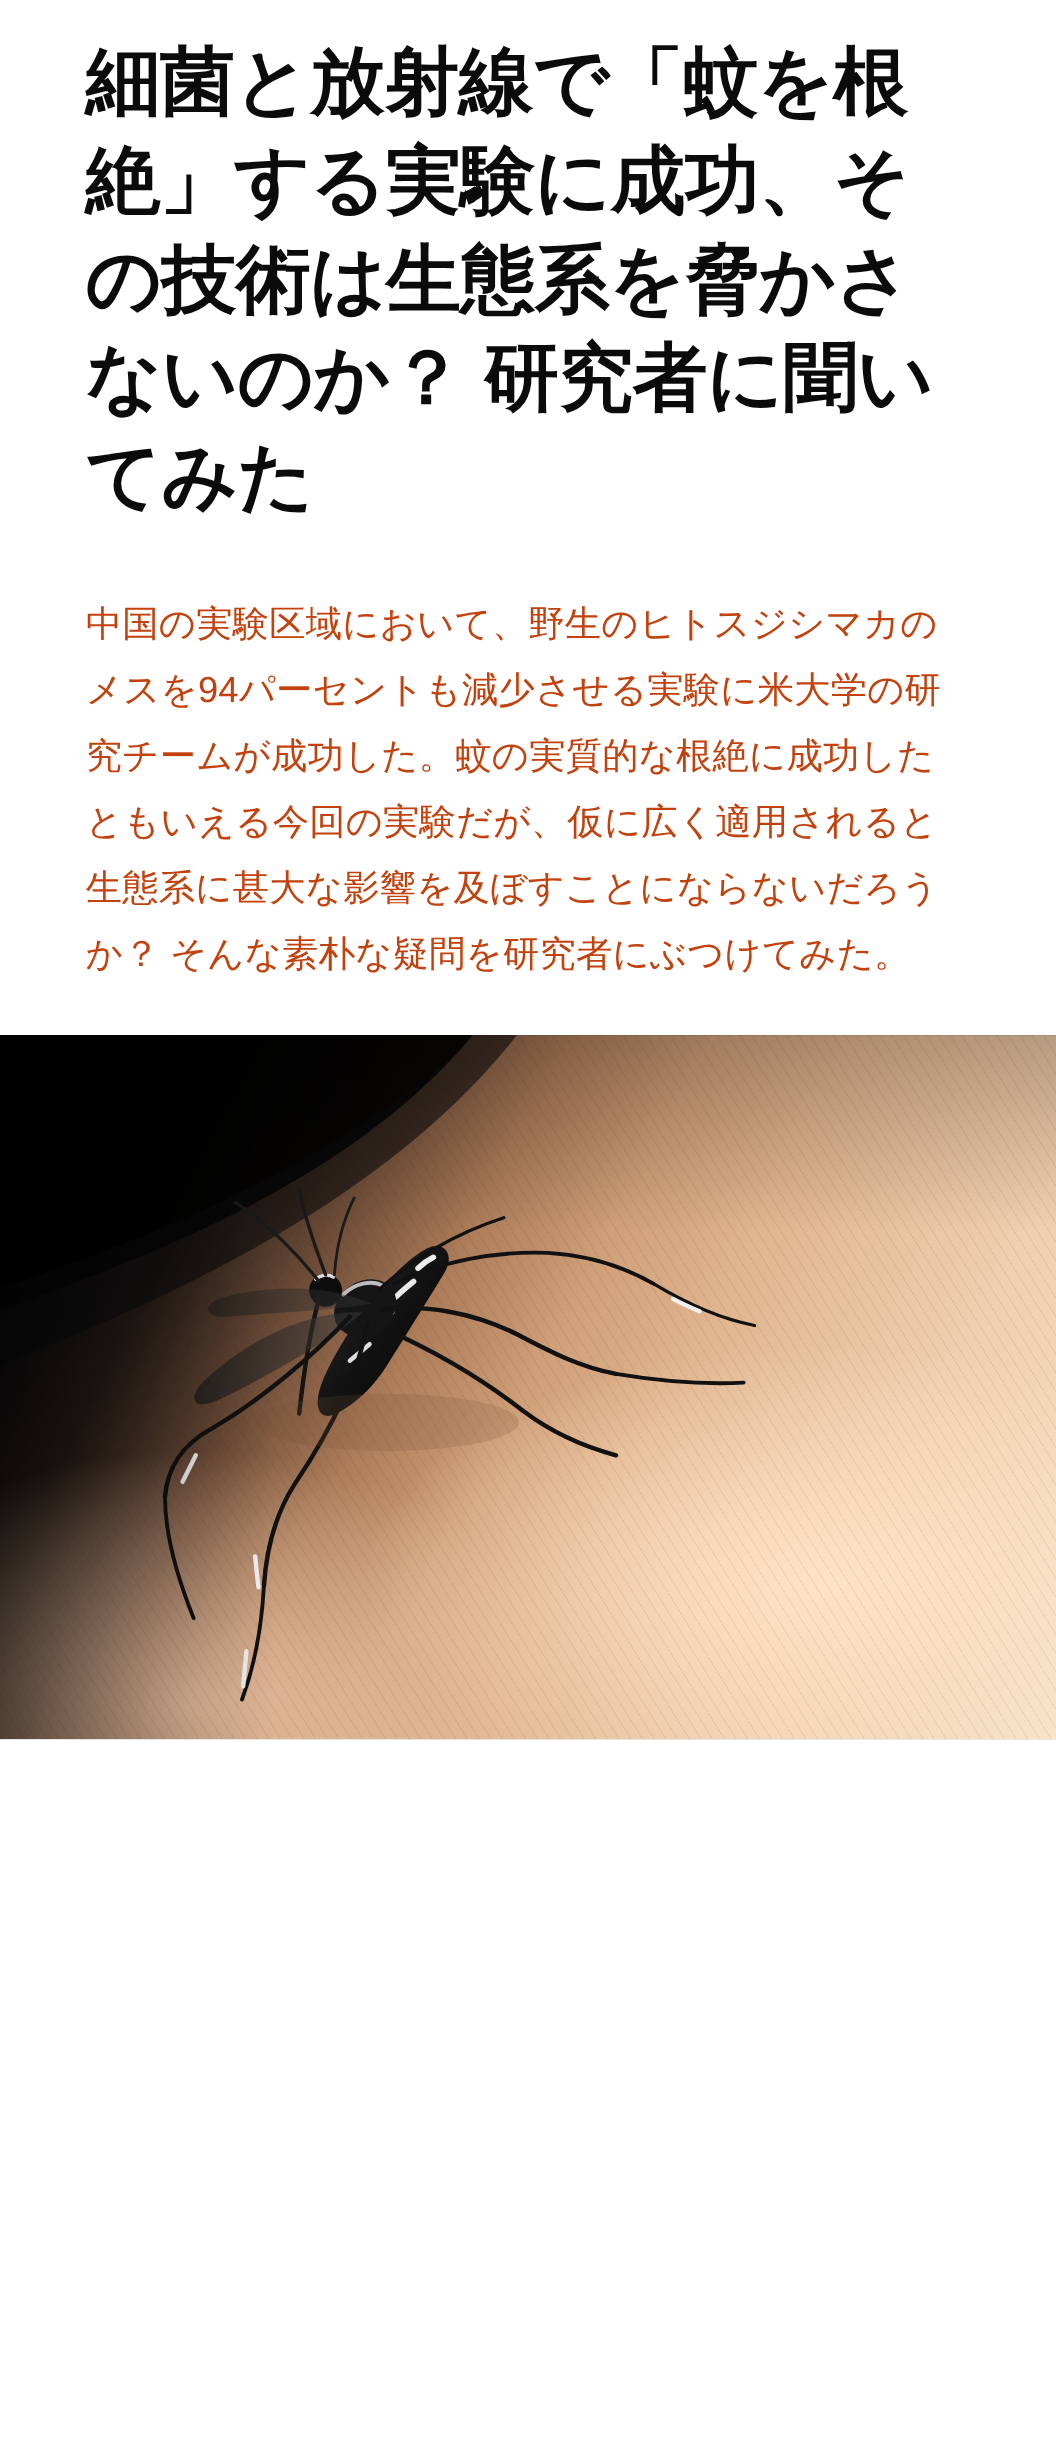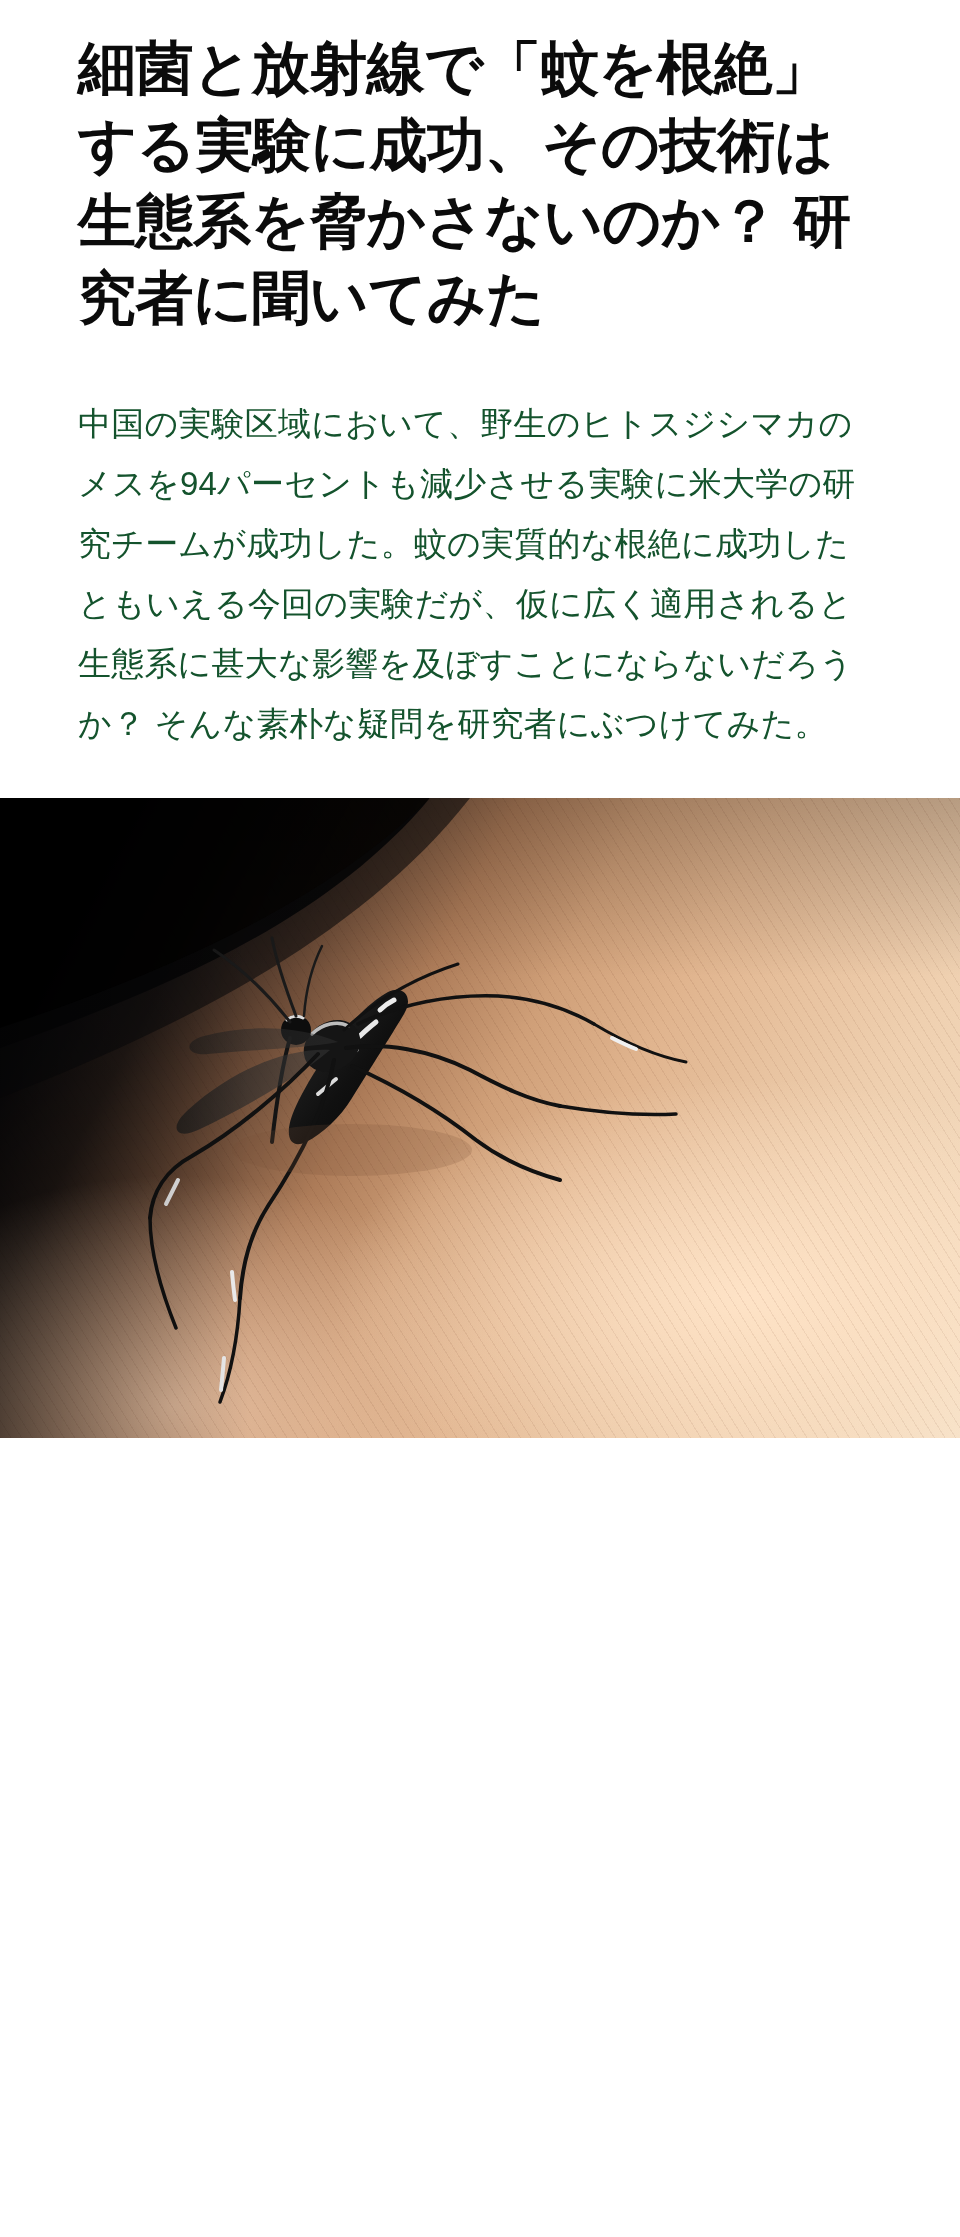--- a/index.html
+++ b/index.html
@@ -19,35 +19,35 @@
     width: 960px;
     box-sizing: border-box;
   }
 
   .article-inner {
     padding: 30px 78px 0 78px;
     box-sizing: border-box;
   }
 
   .headline {
-    font-size: 58px;
+    font-size: 68px;
     line-height: 1.32;
     font-weight: 700;
     letter-spacing: -0.5px;
     color: #0b0b0b;
     margin: 0;
     padding: 0;
     word-break: break-all;
   }
 
   .lede {
     margin: 58px 0 0 0;
     font-size: 33px;
     line-height: 1.82;
-    color: #14532d;
+    color: #c2410c;
     font-weight: 400;
     letter-spacing: 0.2px;
     word-break: break-all;
   }
 
   .hero-figure {
     margin: 44px 0 0 0;
     width: 960px;
     height: 640px;
     position: relative;

